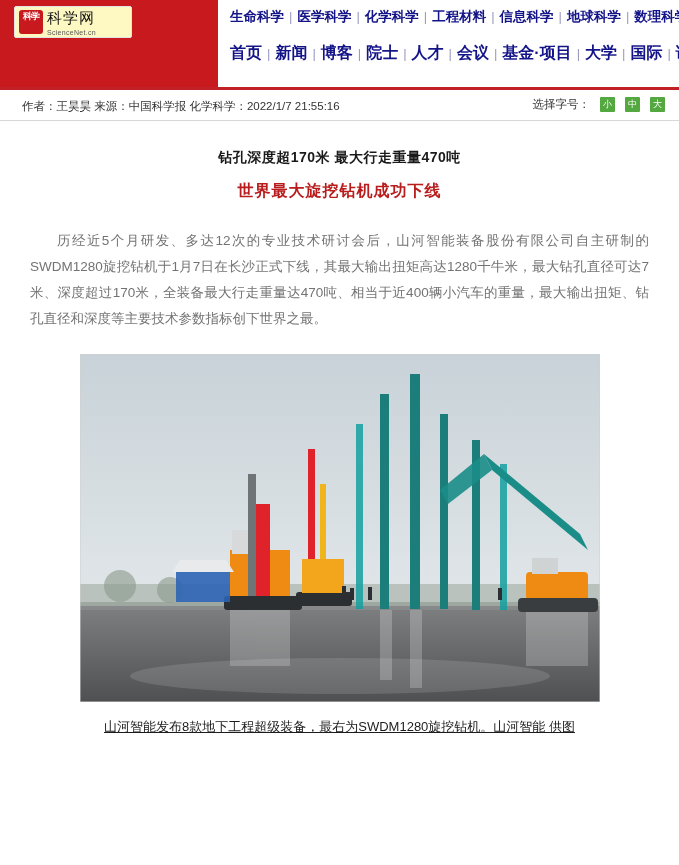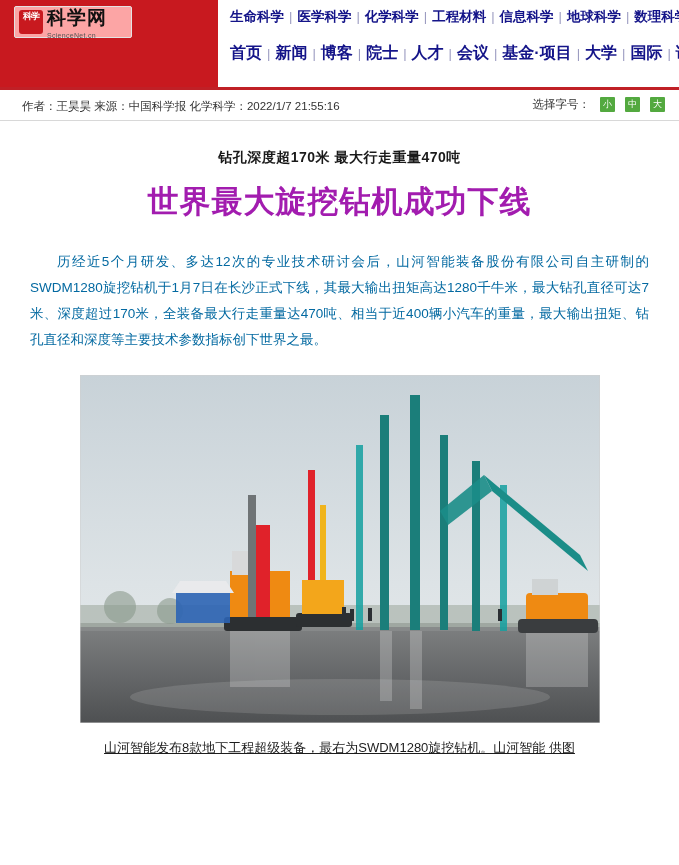--- a/index.html
+++ b/index.html
@@ -24,44 +24,44 @@
     position: absolute;
     left: 0; top: 0;
     width: 218px;
     height: 87px;
     background: #c8191f;
   }
   .logo-box {
     position: absolute;
     left: 14px; top: 6px;
     width: 118px; height: 32px;
-    background: #fca5a5;
+    background: #fef9c3;
     border: 1px solid #e3e3e3;
     border-radius: 2px;
     display: flex;
     align-items: center;
     padding-left: 4px;
   }
   .logo-mark {
     width: 24px; height: 24px;
     background: #c8191f;
     color: #fff;
     font-size: 9px;
     line-height: 11px;
     text-align: center;
     border-radius: 3px;
     padding-top: 1px;
     margin-right: 4px;
     font-weight: bold;
     letter-spacing: -1px;
   }
   .logo-text-cn {
-    font-size: 19px;
+    font-size: 15px;
     color: #111;
-    font-weight: bold;
+    font-weight: normal;
     letter-spacing: 1px;
   }
   .logo-text-en {
     font-size: 7px;
     color: #555;
     letter-spacing: 0.3px;
     display: block;
     margin-top: 1px;
   }
   .brand-news {
@@ -137,32 +137,32 @@
   .subheadline {
     text-align: center;
     font-size: 14px;
     font-weight: bold;
     color: #1a1a1a;
     margin-top: 28px;
     letter-spacing: 0.5px;
   }
   .headline {
     text-align: center;
-    font-size: 31px;
+    font-size: 16px;
     font-weight: bold;
-    color: #a21caf;
+    color: #b91c1c;
     margin-top: 14px;
     letter-spacing: 1px;
     font-family: "Liberation Sans", sans-serif;
   }
   .body-text {
     margin-top: 26px;
     font-size: 13.5px;
     line-height: 26px;
-    color: #0369a1;
+    color: #737373;
     text-align: justify;
     text-indent: 2em;
     padding: 0 8px;
   }
   .body-text + .body-text { margin-top: 16px; }
 
   .figure {
     margin-top: 22px;
     text-align: center;
   }

